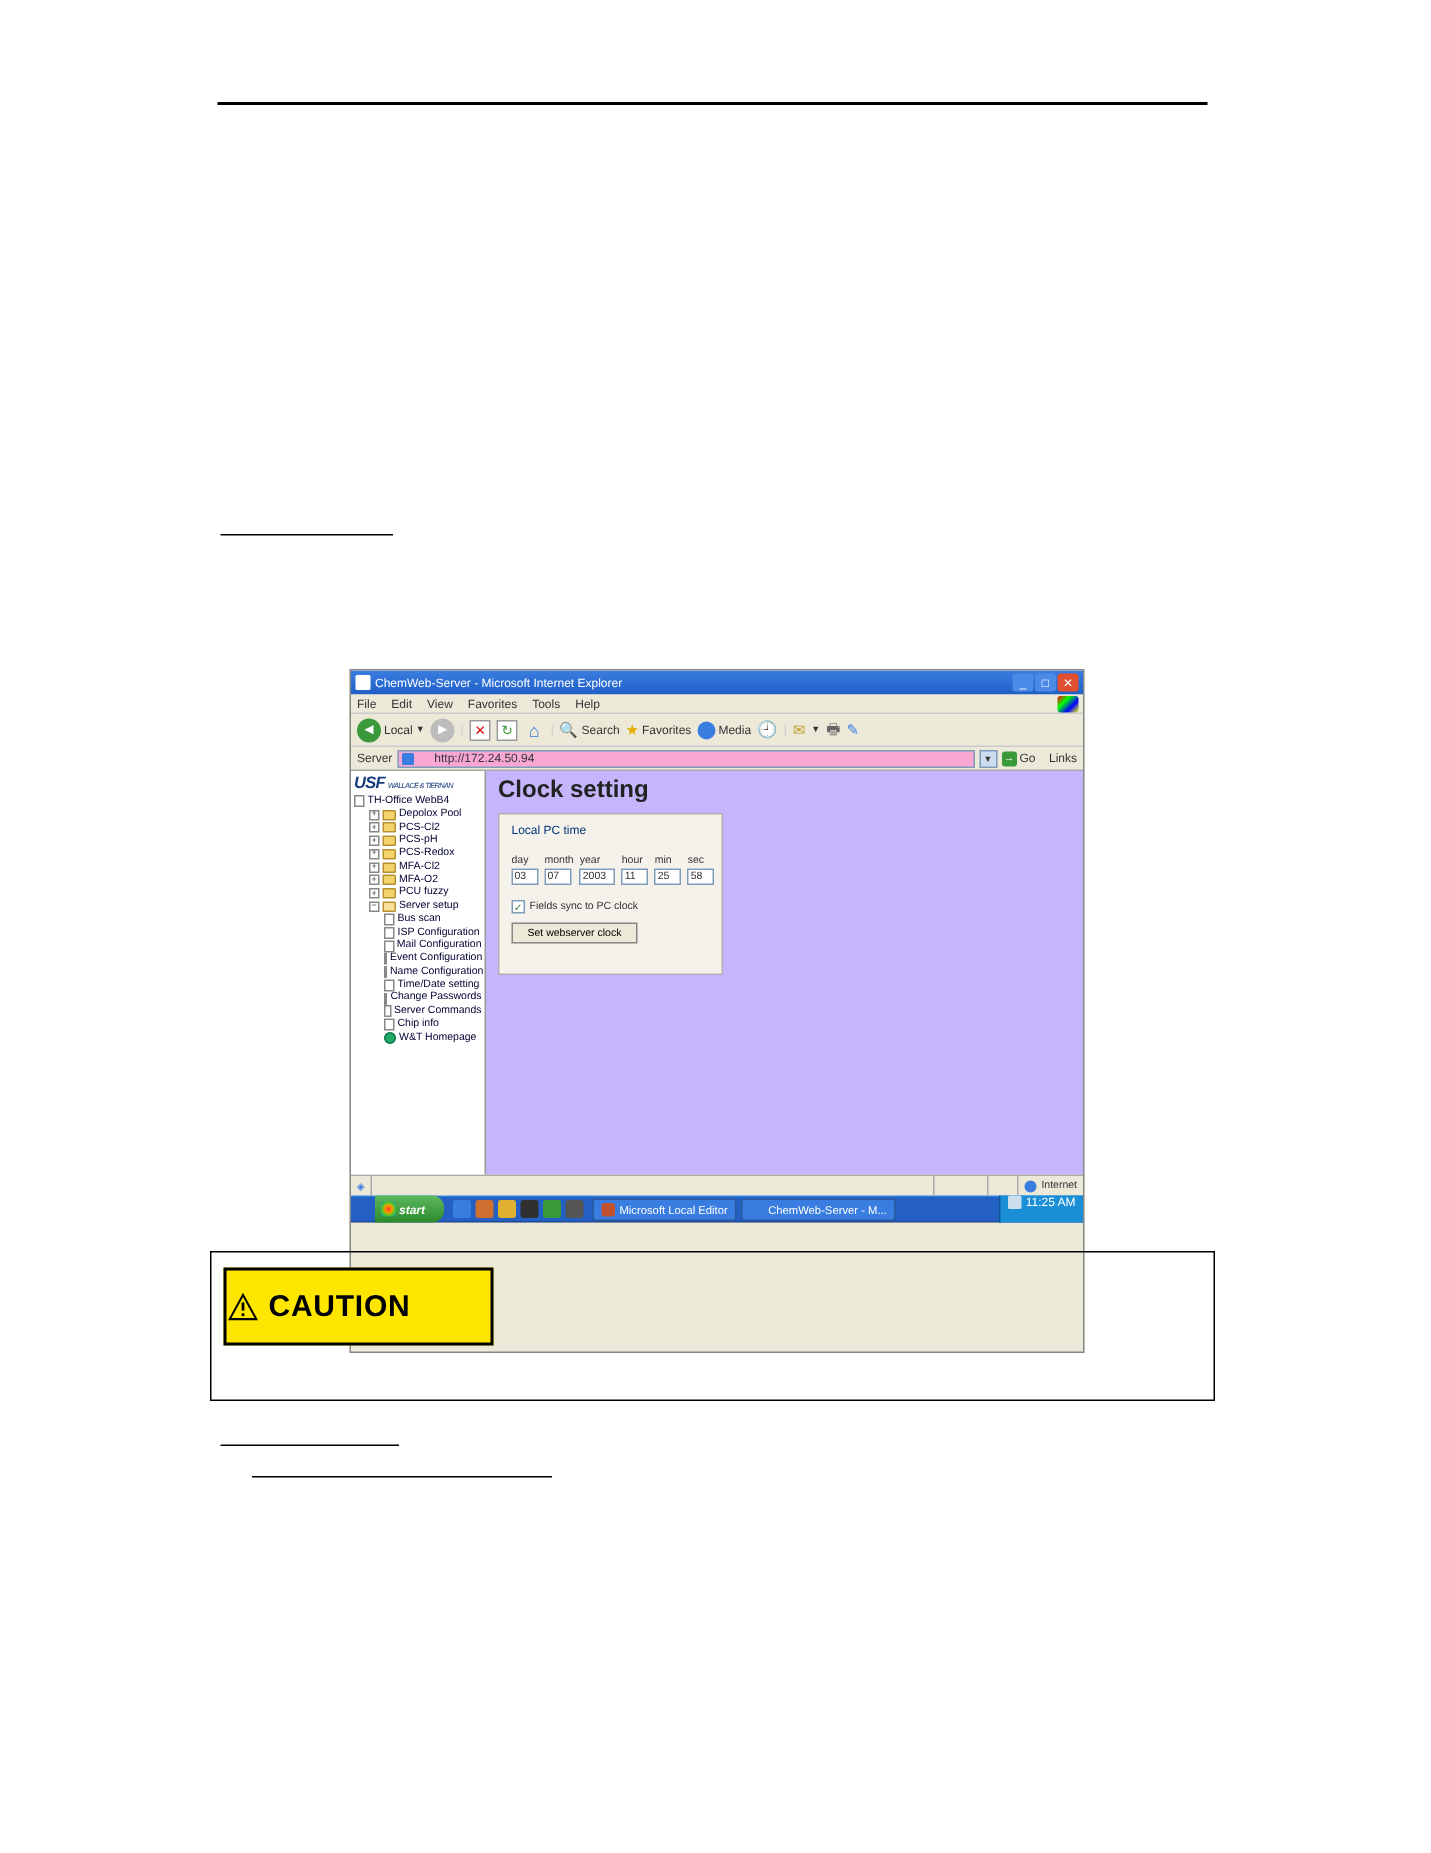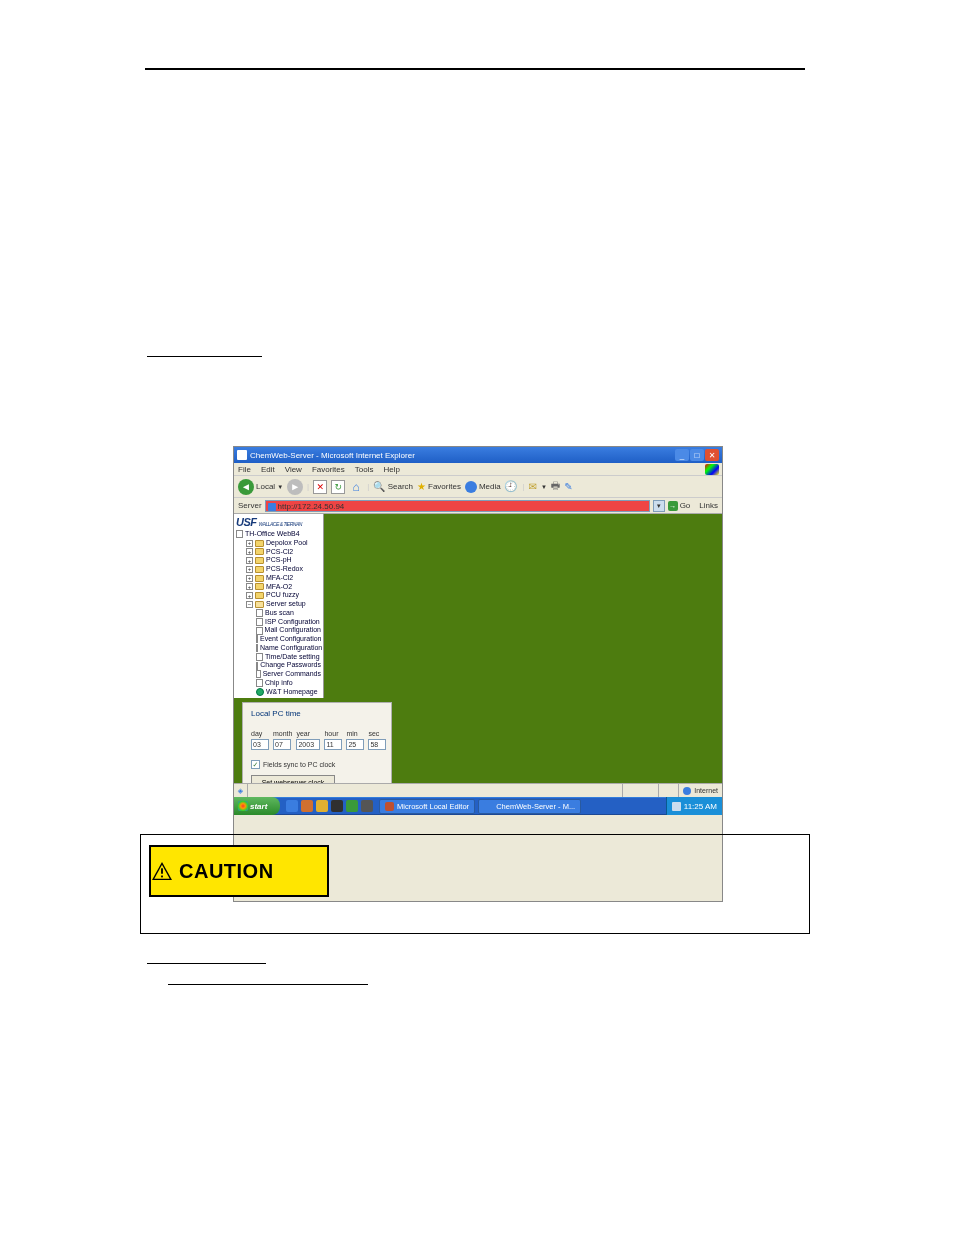--- a/index.html
+++ b/index.html
@@ -38,26 +38,26 @@
   .home-ic { color:#3a7de0; border:none; background:transparent; font-size:12px; }
   .search-ic { color:#3a9a3a; font-size:10px; }
   .fav-ic { color:#e0b000; font-size:10px; }
   .media-ic { width:12px; height:12px; border-radius:50%; background:#3a7de0; }
   .hist-ic { font-size:11px; color:#666; }
   .mail-ic { font-size:10px; color:#c0a030; }
   .print-ic { font-size:10px; color:#666; }
   .edit-ic { font-size:10px; color:#3a7de0; }
   
   .addrbar { height: 16px; background: #ece9d8; display: flex; align-items: center; padding: 0 4px; gap: 3px; border-bottom: 1px solid #aaa; font-size: 8px; color: #333; }
-  .addrinput { flex: 1; height: 12px; border: 1px solid #7f9db9; background: #ef4444; font-size: 8px; padding: 0 2px; display:flex; align-items:flex-end; gap:2px; }
+  .addrinput { flex: 1; height: 12px; border: 1px solid #7f9db9; background: #f9a8d4; font-size: 8px; padding: 0 2px; display:flex; align-items:center; gap:14px; }
   .addrdrop { width: 12px; height: 12px; background: #cde; border: 1px solid #7f9db9; display:flex; align-items:center; justify-content:center; font-size:7px; }
   .gobtn { display:flex; align-items:center; gap:2px; }
   .gobtn .gic { width:10px; height:10px; background:#3a9a3a; border-radius:2px; color:#fff; display:flex; align-items:center; justify-content:center; font-size:7px; }
   
-  .content-area { display: flex; height: 269px; background: #4d7c0f; flex-direction: column; }
+  .content-area { display: flex; height: 269px; background: #c4b5fd; }
   
   .sidebar { width: 90px; border-right: 1px solid #999; background: #fff; padding: 2px; overflow: hidden; }
   .logo { font-family: Arial Black, sans-serif; font-style: italic; font-weight: 900; font-size: 11px; color: #173a7a; letter-spacing:-0.5px; display:flex; align-items:baseline; }
   .logo .sub { font-size: 5px; font-weight: normal; font-style: italic; margin-left:2px; color:#173a7a; line-height:1; }
   .tree { font-size: 7px; color: #003; margin-top: 2px; line-height: 1.25; }
   .tree-row { display: flex; align-items: center; gap: 2px; white-space: nowrap; cursor: pointer; }
   .exp { width:7px; height:7px; border:1px solid #888; background:#fff; display:flex; align-items:center; justify-content:center; font-size:6px; color:#333; line-height:1; }
   .fold { width:9px; height:7px; background:#f3d46b; border:1px solid #b89030; border-radius:0 1px 1px 0; position:relative; }
   .fold.open { background:#f7e09a; }
   .page-ic { width:7px; height:8px; background:#fff; border:1px solid #888; position:relative; }
@@ -79,25 +79,25 @@
   .setbtn { margin-top: 6px; width: 84px; height: 14px; border:1px solid #888; background:#ece9d8; font-size:7px; display:flex; align-items:center; justify-content:center; cursor:pointer; }
   
   .statusbar { height: 14px; background: #ece9d8; border-top: 1px solid #aaa; display:flex; align-items:center; font-size:7px; color:#333; }
   .statusbar .donecell { width: 14px; height: 100%; border-right:1px solid #aaa; display:flex; align-items:center; justify-content:center; color:#3a7de0; }
   .statusbar .mid { flex:1; }
   .statusbar .zone { display:flex; align-items:center; gap:3px; padding:0 4px; border-left:1px solid #aaa; height:100%; }
   .statusbar .zbox { width: 36px; height:100%; border-left:1px solid #aaa; }
   .globe-sm { width:8px; height:8px; border-radius:50%; background:#3a7de0; }
   
   .taskbar { height: 18px; background: linear-gradient(to bottom, #3a8de8 0%, #2460c4 8%, #2460c4 92%, #173a7a 100%); display:flex; align-items:center; font-size:8px; color:#fff; }
-  .startbtn { height:100%; width: 46px; background: linear-gradient(to bottom, #5fb85f, #2a8a2a); display:flex; align-items:center; gap:2px; padding:0 4px; border-radius:0 8px 8px 0; font-style:italic; font-weight:bold; }
+  .startbtn { height:100%; width: 46px; background: linear-gradient(to bottom, #5fb85f, #2a8a2a); display:flex; align-items:center; gap:2px; padding:0 4px; border-radius:0 8px 8px 0; font-style:italic; font-weight:bold;margin-left:16px; }
   .ql { display:flex; gap:3px; padding:0 6px; align-items:center; }
   .ql-ic { width:12px; height:12px; border-radius:2px; }
   .taskbtn { height: 15px; background: #3a7de0; border:1px solid #295aa0; border-radius:2px; padding:0 5px; display:flex; align-items:center; gap:3px; margin-right:3px; font-size:7.5px; }
-  .tray { margin-left:auto; height:100%; background:#1a8fd8; display:flex; align-items:center; gap:3px; padding:0 5px; border-left:1px solid #0a5a90; }
+  .tray { margin-left:auto; height:100%; background:#1a8fd8; display:flex; gap:3px; padding:0 5px; border-left:1px solid #0a5a90; }
   .tray-ic { width:9px; height:9px; background:#cde; border-radius:1px; }
   
   
   .caution-box {
     position: absolute; left: 140px; top: 834px; width: 670px; height: 100px;
     border: 1.5px solid #000;
   }
   .caution-banner {
     position: absolute; left: 8px; top: 10px; width: 180px; height: 52px;
     background: #ffe600; border: 2px solid #000; display:flex; align-items:center; gap:6px;
@@ -274,20 +274,21 @@
             <span>Chip info</span>
           </div>
         <div class="tree-row lvl3">
             <span class="globe-ic"></span>
             <span>W&amp;T Homepage</span>
           </div>
       </div>
     </div>
 
     <div class="mainpane">
+      <div class="panel-title">Clock setting</div>
       <div class="fieldset">
         <div class="legend">Local PC time</div>
         <div class="timegrid">
           <div class="col">
             <span>day</span>
             <div class="tinp">03</div>
           </div>
           <div class="col">
             <span>month</span>
             <div class="tinp">07</div>

